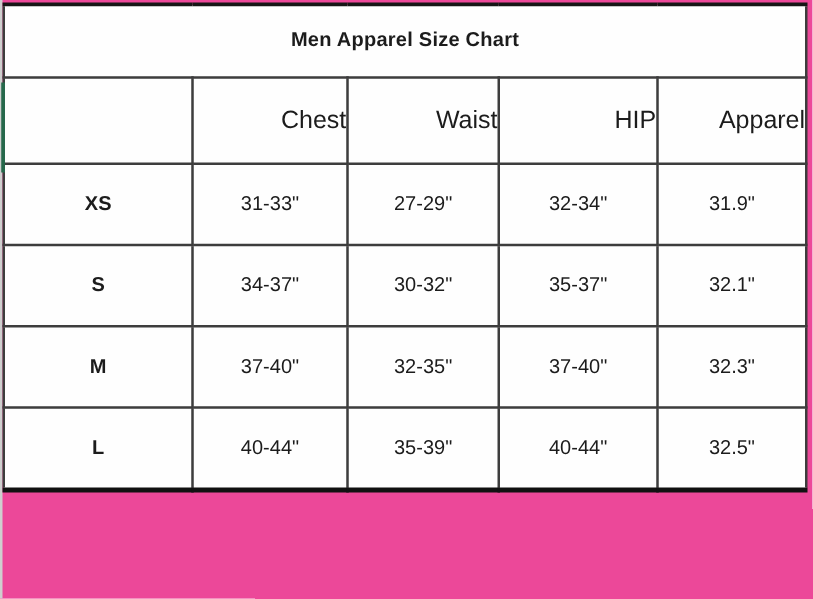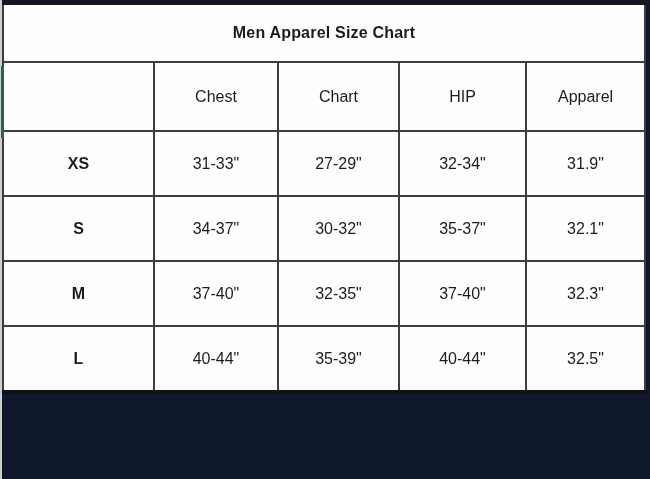--- a/index.html
+++ b/index.html
@@ -1,20 +1,20 @@
 <!DOCTYPE html>
 <html><head>
 <meta charset="utf-8">
 <style>
   html, body { margin: 0; padding: 0; background: #ffffff; }
   .canvas {
     position: relative;
     width: 650px;
     height: 479px;
-    background: #0f172a;
+    background: #ec4899;
     font-family: "Liberation Sans", sans-serif;
     color: #1c1c1c;
     overflow: hidden;
   }
   .left-gutter {
     position: absolute;
     left: 0; top: 0;
     width: 2px; height: 479px;
     background: #cfcfcf;
   }
@@ -36,21 +36,21 @@
     color: #1c1c1c;
     background: #fefefe;
   }
   td.title-cell {
     height: 56px;
     font-size: 23px;
     font-weight: bold;
     color: #121212;
     letter-spacing: 0.2px;
   }
-  tr.header-row td { height: 67px; font-size: 16px; }
+  tr.header-row td { height: 67px; font-size: 20px; text-align: right; }
   tr.data-row td { height: 63px; }
   td.size-cell { font-weight: bold; }
   .green-edge {
     position: absolute;
     left: 1px; top: 66px;
     width: 3px; height: 72px;
     background: #26684b;
     z-index: 3;
   }
 </style>
@@ -71,21 +71,21 @@
     </colgroup>
 
     <tbody>
         <tr>
       <td colspan="5" class="title-cell">Men Apparel Size Chart</td>
     </tr>
 
     <tr class="header-row">
       <td></td>
       <td>Chest</td>
-      <td>Chart</td>
+      <td>Waist</td>
       <td>HIP</td>
       <td>Apparel</td>
     </tr>
 
     <tr class="data-row">
       <td class="size-cell">XS</td>
       <td>31-33"</td>
       <td>27-29"</td>
       <td>32-34"</td>
       <td>31.9"</td>

